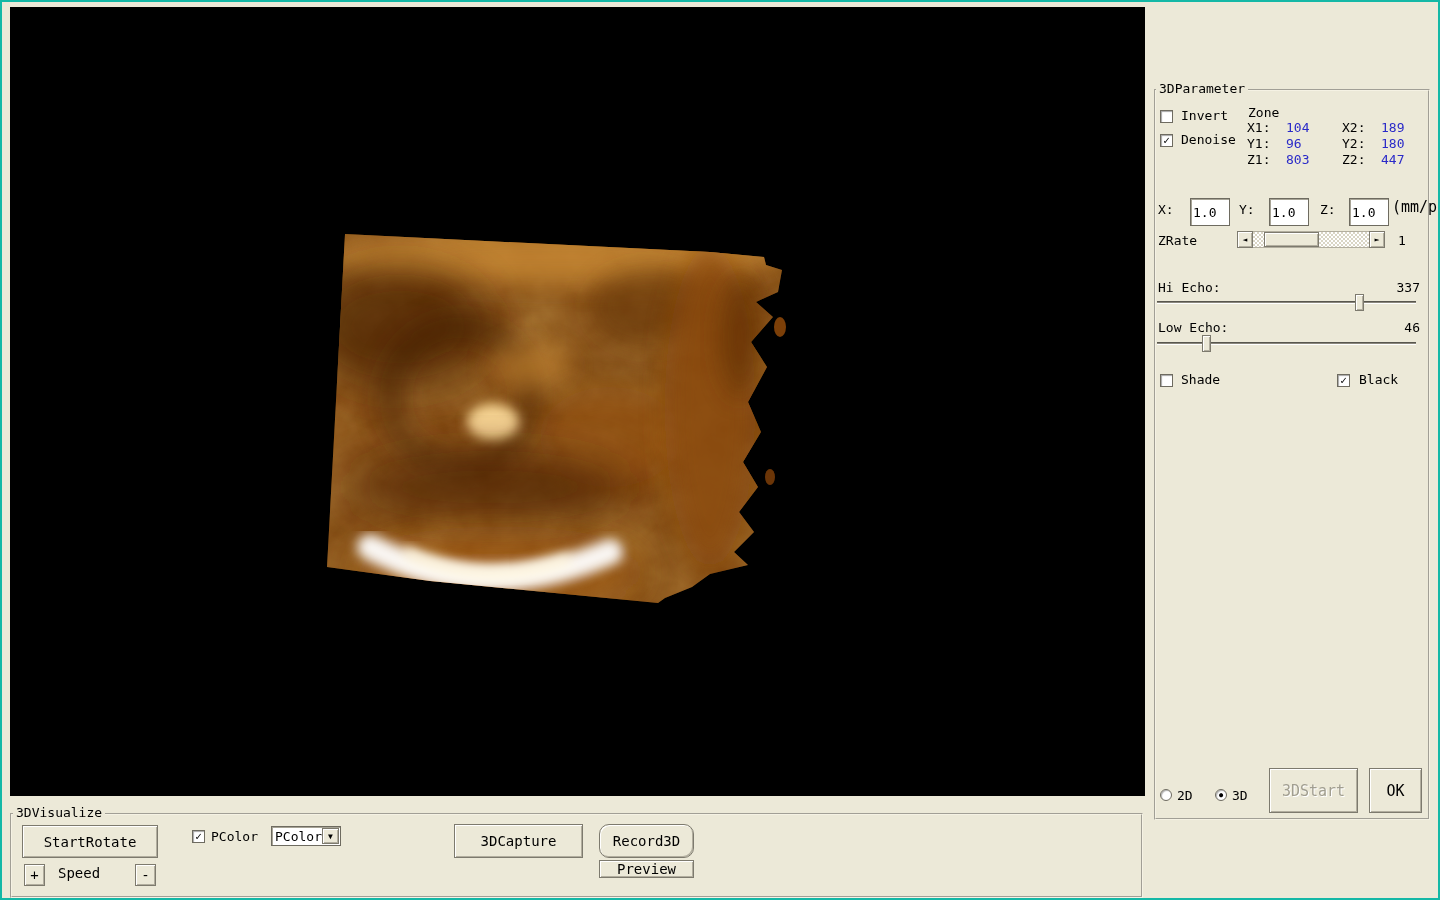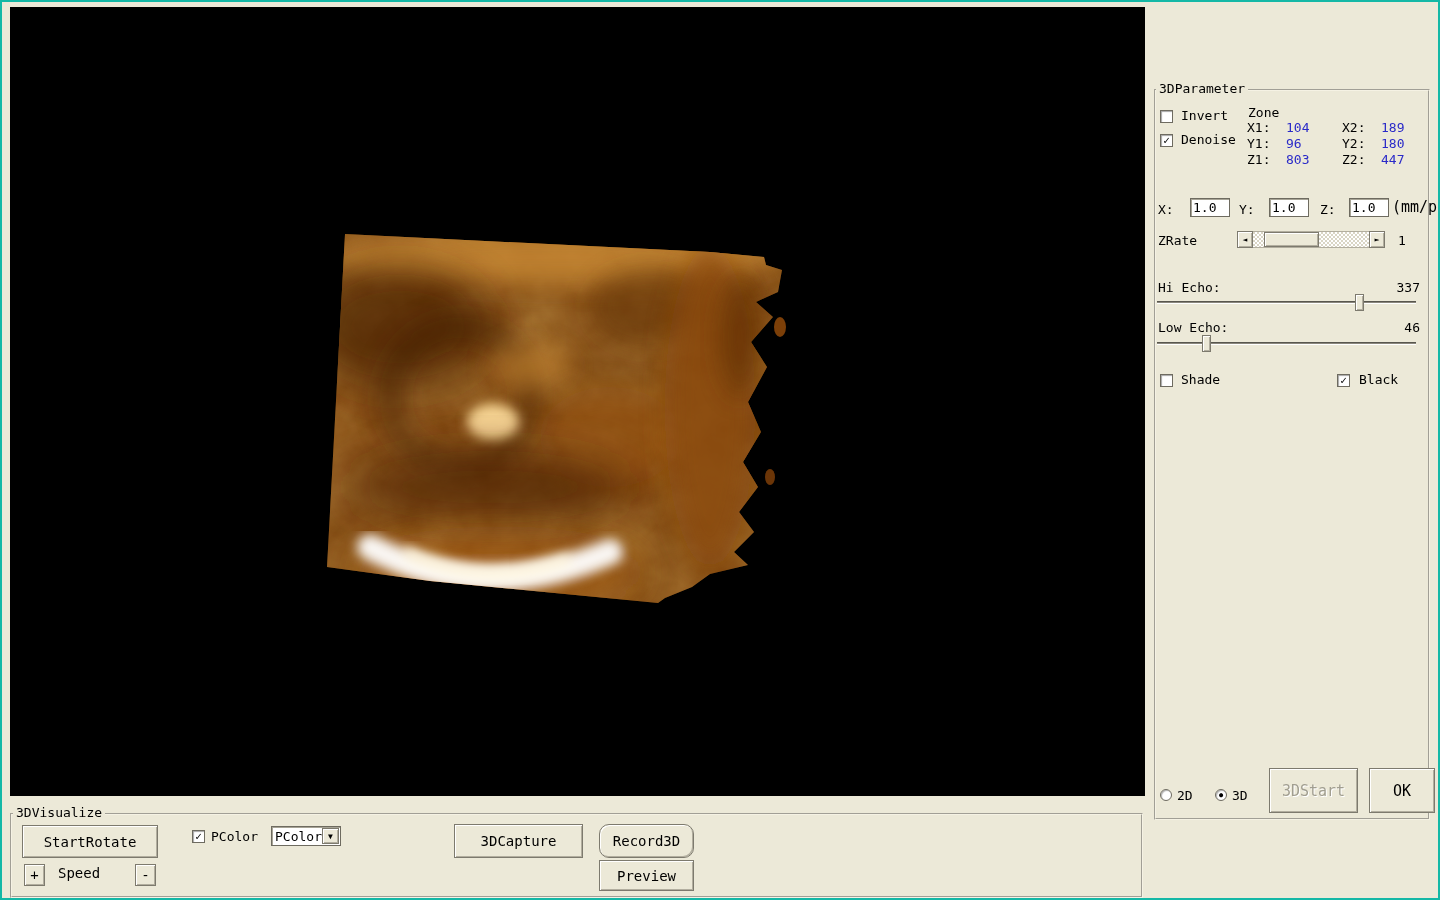--- a/index.html
+++ b/index.html
@@ -30,21 +30,21 @@
   .cb .mark { font-size:11px; line-height:11px; color:#000; font-weight:bold; }
   .radio {
     width:12px; height:12px; background:#fff; border-radius:50%;
     border:1px solid #6e6b60; box-shadow: inset 1px 1px 1px rgba(0,0,0,.3);
     display:flex; align-items:center; justify-content:center;
   }
   .radio .dot { font-size:7px; line-height:7px; color:#000; }
   .tbox {
     background:#fff; border:1px solid #6e6b60;
     box-shadow: inset 1px 1px 0 #a7a496;
-    font-size:13px; color:#000; padding:4px 2px; outline:none;
+    font-size:13px; color:#000; padding:13px 2px; outline:none;
   }
   .slider-track { height:3px; background:#8a877c; border-top:1px solid #58564e; border-bottom:1px solid #fff; }
   .slider-thumb {
     width:9px; height:17px; background:#ece9d8; border:1px solid #7d7a6e;
     box-shadow: inset 1px 1px 0 #fff, inset -1px -1px 0 #b2ae9f;
   }
   .scrollbar { display:flex; }
   .sb-btn {
     width:16px; height:100%; background:#ece9d8; border:1px solid #7d7a6e;
     box-shadow: inset 1px 1px 0 #fff, inset -1px -1px 0 #b2ae9f;
@@ -205,38 +205,38 @@
     <span class="dot"></span>
   </span>
   <span class="lbl abs" style="left:1175px; top:786px;">2D</span>
 
   <span class="radio abs" style="left:1213px; top:787px;">
     <span class="dot">●</span>
   </span>
   <span class="lbl abs" style="left:1230px; top:786px;">3D</span>
 
   <button class="btn disabled abs" style="left:1267px; top:766px; width:89px; height:45px; font-size:15px;">3DStart</button>
-  <button class="btn abs" style="left:1367px; top:766px; width:66px; height:45px; font-size:15px;">OK</button>
+  <button class="btn abs" style="left:1367px; top:766px; width:53px; height:45px; font-size:15px;">OK</button>
 
   <div class="groupbox abs" style="left:8px; top:811px; width:1133px; height:85px;"></div>
   <span class="group-label abs" style="left:11px; top:803px;">3DVisualize</span>
 
   <button class="btn abs" style="left:20px; top:823px; width:136px; height:33px;">StartRotate</button>
 
   <span class="cb abs" style="left:190px; top:828px;">
     <span class="mark">✓</span>
   </span>
   <span class="lbl abs" style="left:209px; top:827px;">PColor</span>
 
   <div class="dropdown abs" style="left:269px; top:824px; width:70px; height:20px;">
     <span class="dd-text">PColor</span>
     <span class="dd-btn">▼</span>
   </div>
 
   <button class="btn abs" style="left:452px; top:822px; width:129px; height:34px;">3DCapture</button>
   <button class="btn abs" style="left:597px; top:822px; width:95px; height:34px;border-radius:10px;">Record3D</button>
-  <button class="btn abs" style="left:597px; top:858px; width:95px; height:31px;">Preview</button>
+  <button class="btn abs" style="left:597px; top:858px; width:95px; height:18px;">Preview</button>
 
   <button class="btn abs" style="left:22px; top:862px; width:21px; height:22px;">+</button>
   <span class="lbl abs" style="left:56px; top:864px; font-size:14px;">Speed</span>
   <button class="btn abs" style="left:133px; top:862px; width:21px; height:22px;">-</button>
 
 </div>
 
 </body></html>

